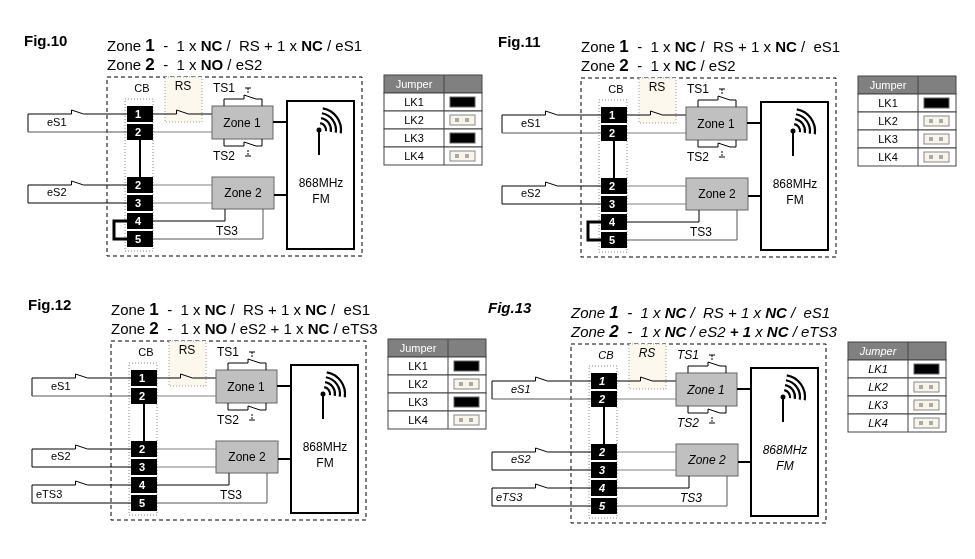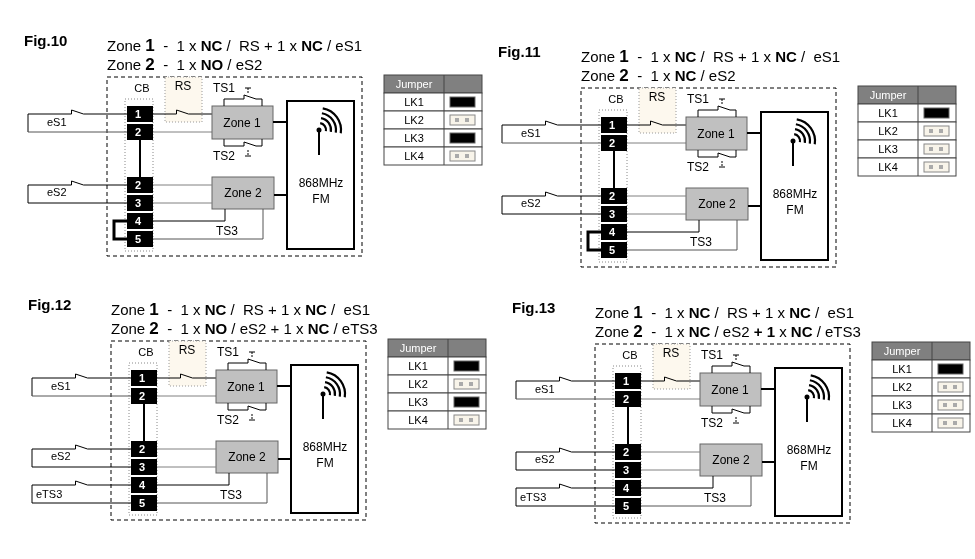--- a/index.html
+++ b/index.html
@@ -99,21 +99,21 @@
         <rect x="450" y="113" width="25" height="10" fill="#000" stroke="#666" stroke-width="1"></rect>
         <rect x="384" y="127" width="98" height="18" fill="#fff" stroke="#444" stroke-width="1"></rect>
         <line x1="444" y1="127" x2="444" y2="145" stroke="#444" stroke-width="1"></line>
         <text x="414" y="140" font-size="11" font-weight="normal" text-anchor="middle" fill="#000" class="t">LK4</text>
         <rect x="450" y="131" width="25" height="10" fill="#f8f4ea" stroke="#888" stroke-width="1"></rect>
         <rect x="455" y="134" width="4" height="4" fill="#aaa"></rect>
         <rect x="465" y="134" width="4" height="4" fill="#aaa"></rect>
       </g>
     </svg>
   </div>
-<div class="fig" id="fig11" style="left:474px;top:31px;">
+<div class="fig" id="fig11" style="left:474px;top:21px;">
     <svg width="487" height="270" viewBox="0 0 487 270">
       <text x="24" y="26" font-size="15" font-weight="bold" text-anchor="start" fill="#000" class="t">Fig.11</text>
       <text x="107" y="31" font-size="15" fill="#000" class="t" xml:space="preserve" style="white-space: pre;"><tspan>Zone </tspan><tspan font-weight="bold" font-size="17">1</tspan><tspan font-weight="normal">  -  1 x </tspan><tspan font-weight="bold">NC</tspan><tspan font-weight="normal"> /  RS + 1 x </tspan><tspan font-weight="bold">NC</tspan><tspan font-weight="normal"> /  eS1</tspan></text>
       <text x="107" y="50" font-size="15" fill="#000" class="t" xml:space="preserve" style="white-space: pre;"><tspan>Zone </tspan><tspan font-weight="bold" font-size="17">2</tspan><tspan font-weight="normal">  -  1 x </tspan><tspan font-weight="bold">NC</tspan><tspan font-weight="normal"> / eS2</tspan></text>
       <rect x="107" y="57" width="255" height="179" fill="none" stroke="#000" stroke-width="1" stroke-dasharray="4,3"></rect>
       <text x="142" y="72" font-size="11" font-weight="normal" text-anchor="middle" fill="#000" class="t">CB</text>
       <rect x="125" y="79" width="28" height="152" fill="none" stroke="#888" stroke-width="1" stroke-dasharray="1,2"></rect>
       <rect x="165" y="57" width="37" height="45" fill="#fdf8ee" stroke="#999" stroke-width="1" stroke-dasharray="1,2"></rect>
       <text x="183" y="70" font-size="12" font-weight="normal" text-anchor="middle" fill="#000" class="t">RS</text>
       <rect x="127" y="86" width="26" height="16" fill="#000000"></rect>
@@ -294,21 +294,21 @@
         <rect x="450" y="113" width="25" height="10" fill="#000" stroke="#666" stroke-width="1"></rect>
         <rect x="384" y="127" width="98" height="18" fill="#fff" stroke="#444" stroke-width="1"></rect>
         <line x1="444" y1="127" x2="444" y2="145" stroke="#444" stroke-width="1"></line>
         <text x="414" y="140" font-size="11" font-weight="normal" text-anchor="middle" fill="#000" class="t">LK4</text>
         <rect x="450" y="131" width="25" height="10" fill="#f8f4ea" stroke="#888" stroke-width="1"></rect>
         <rect x="455" y="134" width="4" height="4" fill="#aaa"></rect>
         <rect x="465" y="134" width="4" height="4" fill="#aaa"></rect>
       </g>
     </svg>
   </div>
-<div class="fig" id="fig13" style="left:488px;top:287px;">
+<div class="fig" id="fig13" style="left:464px;top:287px;font-style:italic;">
     <svg width="487" height="270" viewBox="0 0 487 270">
       <text x="24" y="26" font-size="15" font-weight="bold" text-anchor="start" fill="#000" class="t">Fig.13</text>
       <text x="107" y="31" font-size="15" fill="#000" class="t" xml:space="preserve" style="white-space: pre;"><tspan>Zone </tspan><tspan font-weight="bold" font-size="17">1</tspan><tspan font-weight="normal">  -  1 x </tspan><tspan font-weight="bold">NC</tspan><tspan font-weight="normal"> /  RS + 1 x </tspan><tspan font-weight="bold">NC</tspan><tspan font-weight="normal"> /  eS1</tspan></text>
       <text x="107" y="50" font-size="15" fill="#000" class="t" xml:space="preserve" style="white-space: pre;"><tspan>Zone </tspan><tspan font-weight="bold" font-size="17">2</tspan><tspan font-weight="normal">  -  1 x </tspan><tspan font-weight="bold">NC</tspan><tspan font-weight="normal"> / eS2 </tspan><tspan font-weight="bold">+ 1</tspan><tspan font-weight="normal"> x </tspan><tspan font-weight="bold">NC</tspan><tspan font-weight="normal"> / eTS3</tspan></text>
       <rect x="107" y="57" width="255" height="179" fill="none" stroke="#000" stroke-width="1" stroke-dasharray="4,3"></rect>
       <text x="142" y="72" font-size="11" font-weight="normal" text-anchor="middle" fill="#000" class="t">CB</text>
       <rect x="125" y="79" width="28" height="152" fill="none" stroke="#888" stroke-width="1" stroke-dasharray="1,2"></rect>
       <rect x="165" y="57" width="37" height="45" fill="#fdf8ee" stroke="#999" stroke-width="1" stroke-dasharray="1,2"></rect>
       <text x="183" y="70" font-size="12" font-weight="normal" text-anchor="middle" fill="#000" class="t">RS</text>
       <rect x="127" y="86" width="26" height="16" fill="#000000"></rect>

